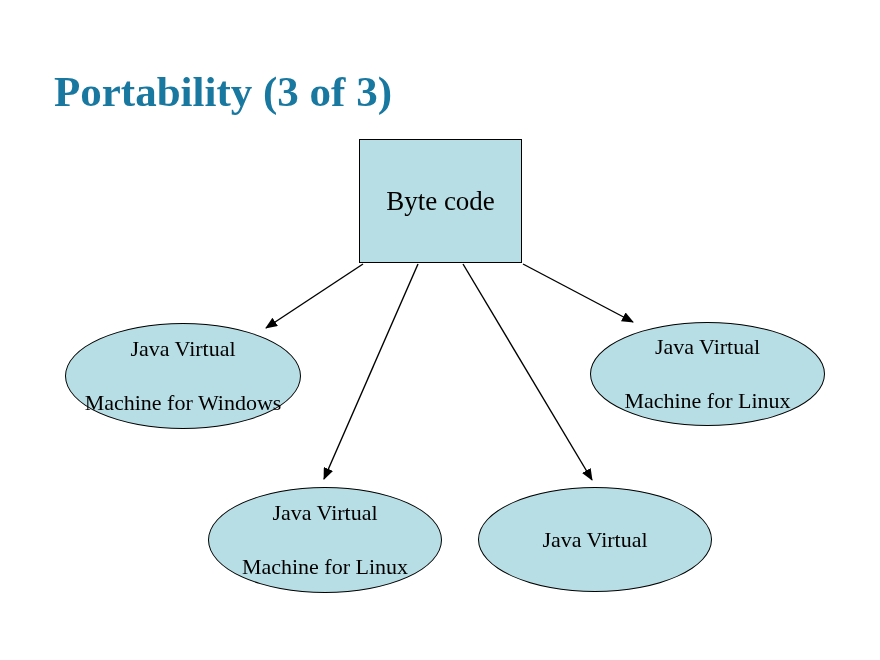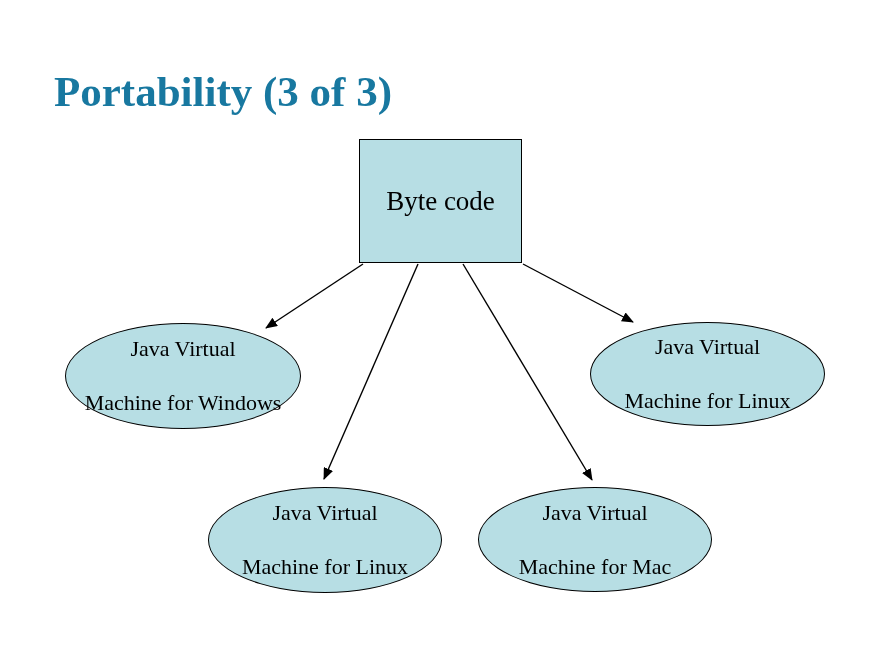--- a/index.html
+++ b/index.html
@@ -103,16 +103,15 @@
     <span>Machine for Linux</span>
   </div>
 
   <div class="node ellipse node-linux">
     <span>Java Virtual</span>
     <span>Machine for Linux</span>
   </div>
 
   <div class="node ellipse node-mac">
     <span>Java Virtual</span>
-    <span>Machine for Mac</span>
   </div>
 
 </div>
 
 </body></html>

